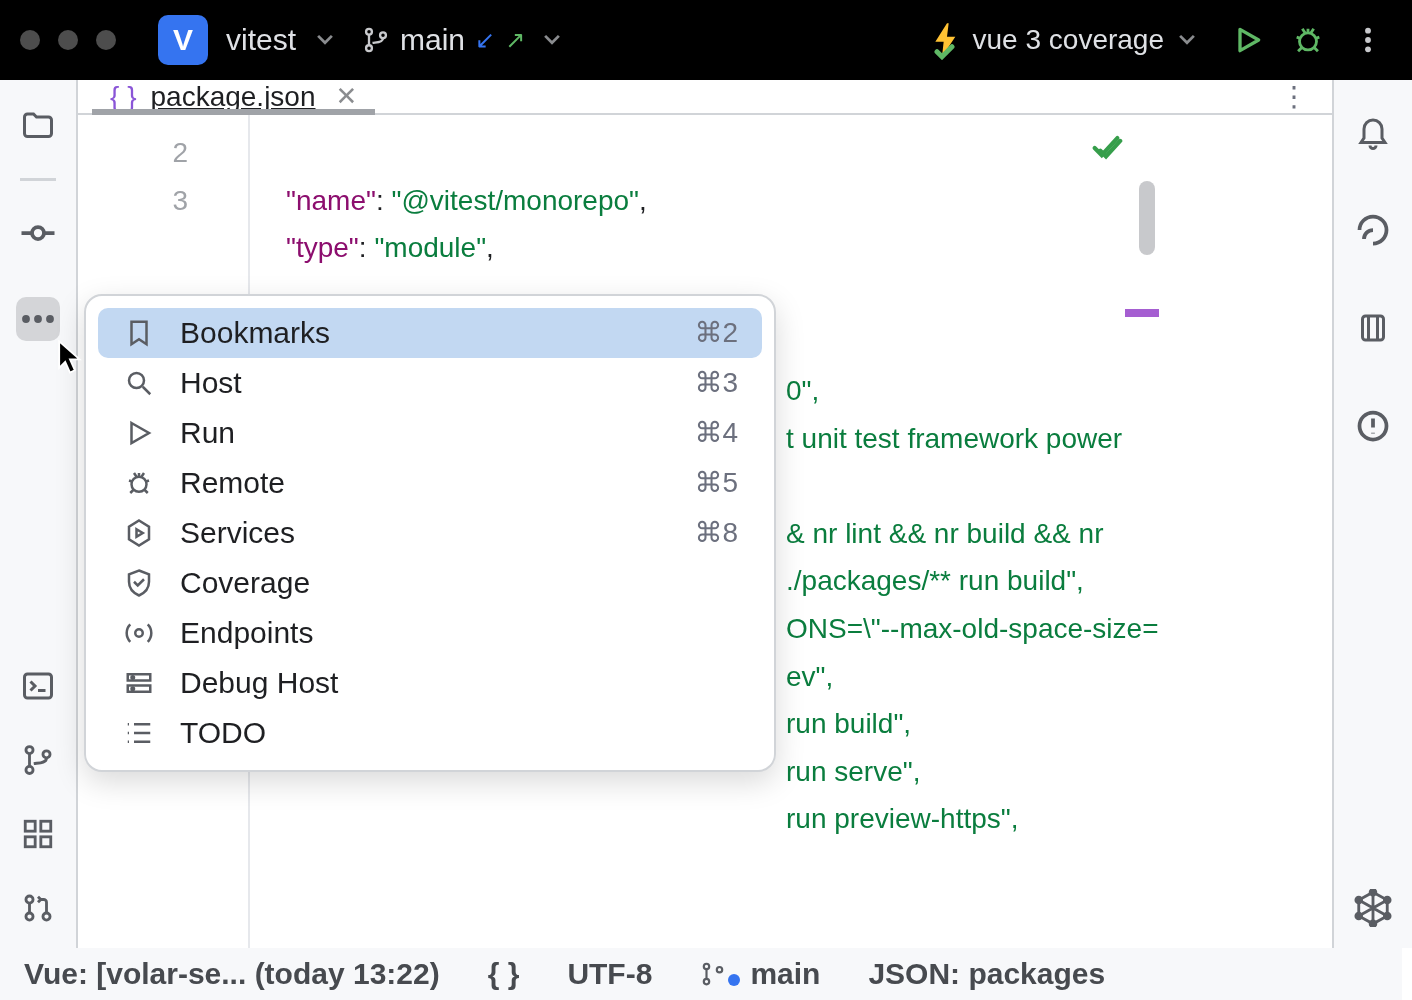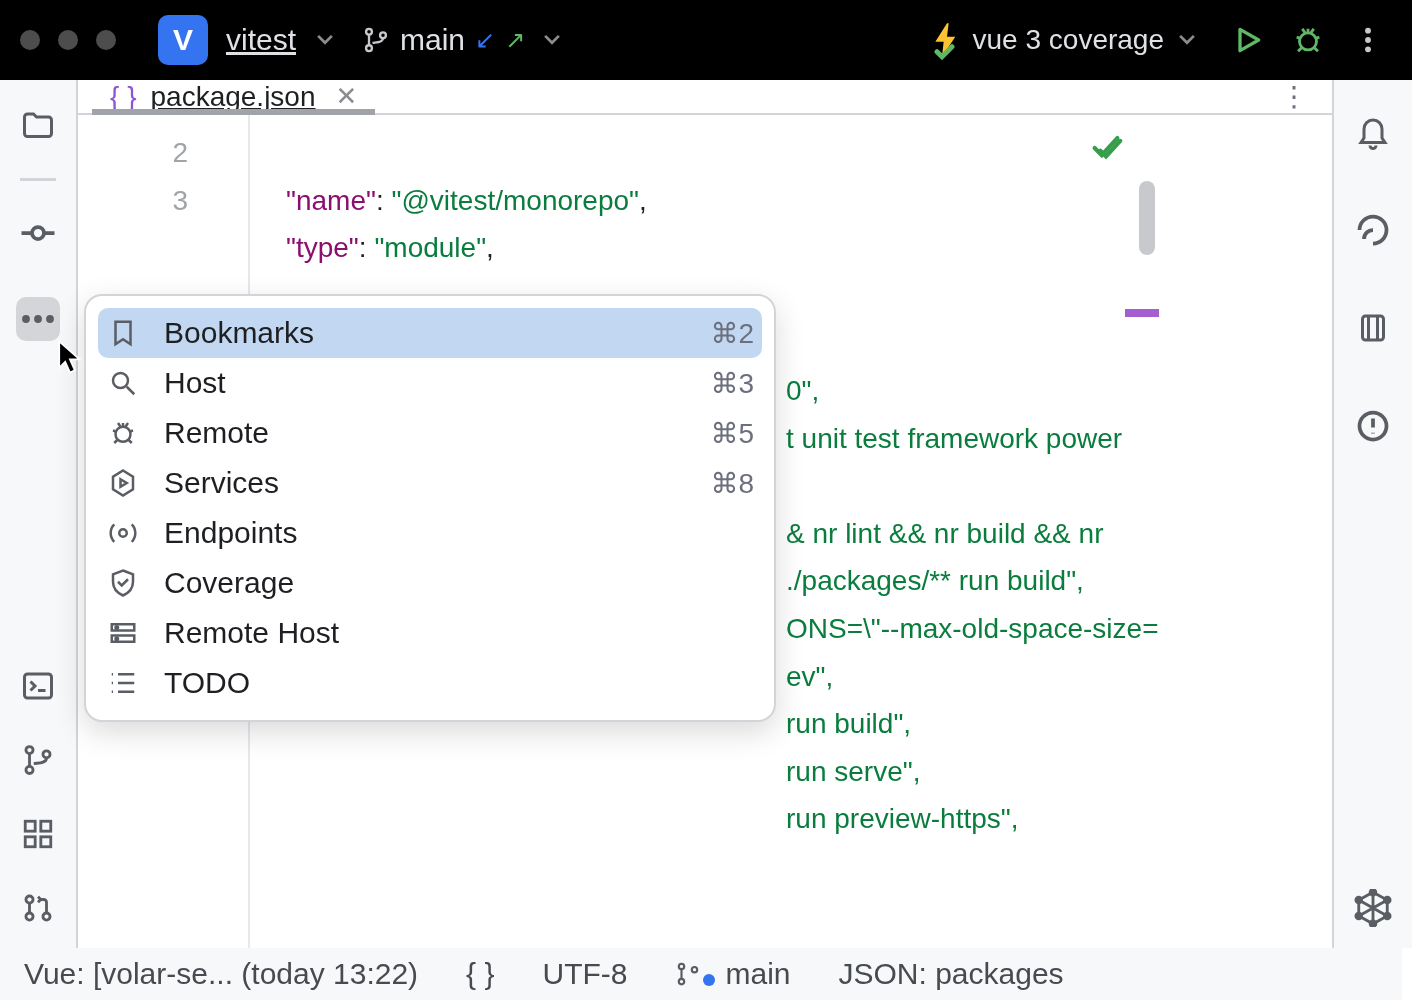--- a/index.html
+++ b/index.html
@@ -45,21 +45,20 @@
   font-size: 30px;
   font-weight: 700;
   display: flex;
   align-items: center;
   justify-content: center;
 }
 .project-name {
   color: #dfe1e5;
   font-size: 30px;
   margin-left: 6px;
-  text-decoration: underline;
 }
 .chevron {
   color: #8a8c8f;
   margin: 0 14px 0 6px;
 }
 .branch-block {
   display: flex;
   align-items: center;
   gap: 10px;
   color: #dfe1e5;
@@ -252,23 +251,23 @@
   width: 692px;
   background: #fff;
   border: 2px solid #d1d4d8;
   border-radius: 18px;
   padding: 12px;
   box-shadow: 0 10px 30px rgba(0,0,0,.15);
   z-index: 10;
 }
 .popup-item {
   display: flex;
-  align-items: center;
+  align-items: flex-start;
   gap: 24px;
-  padding: 8px 8px;
+  padding: 8px 24px;
   border-radius: 10px;
   font-size: 30px;
   color: #1e1f22;
 }
 .popup-item.selected {
   background: #c2d8f2;
 }
 .popup-icon {
   width: 34px;
   height: 34px;
@@ -299,20 +298,21 @@
   right: 10px;
   height: 52px;
   background: #f7f8fa;
   display: flex;
   align-items: center;
   font-size: 30px;
   color: #474a4f;
   gap: 48px;
   padding: 0 24px;
   white-space: nowrap;
+  font-weight: bold;
 }
 .statusbar .sb-item { display:flex; align-items:center; gap:10px; }
 </style>
 </head>
 <body>
 
 <div class="titlebar">
   <div class="traffic-lights">
     <div class="traffic-dot"></div>
     <div class="traffic-dot"></div>
@@ -522,65 +522,74 @@
           <circle cx="10" cy="10" r="6"></circle>
           <path d="M15 15l6 6"></path>
         </svg>
       </span>
     <span>Host</span>
     <span class="sc">⌘3</span>
     </div>
     <div class="popup-item">
       <span class="popup-icon">
         <svg width="30" height="30" viewBox="0 0 24 24" fill="none" stroke="#5a5d63" stroke-width="2">
+          <path d="M6 4l14 8-14 8z"></path>
+        </svg>
+      </span>
+    <span>Run</span>
+    <span class="sc">⌘4</span>
+    </div>
+    <div class="popup-item">
+      <span class="popup-icon">
+        <svg width="30" height="30" viewBox="0 0 24 24" fill="none" stroke="#5a5d63" stroke-width="2">
           <circle cx="12" cy="13" r="6"></circle>
           <path d="M12 4v3M4 10l3 1M20 10l-3 1M5 20l3-3M19 20l-3-3M8 4l2 3M16 4l-2 3"></path>
         </svg>
       </span>
     <span>Remote</span>
     <span class="sc">⌘5</span>
     </div>
     <div class="popup-item">
       <span class="popup-icon">
         <svg width="30" height="30" viewBox="0 0 24 24" fill="none" stroke="#5a5d63" stroke-width="2">
           <path d="M12 2l8 5v10l-8 5-8-5V7l8-5z"></path>
           <path d="M10 9l5 3-5 3z"></path>
         </svg>
       </span>
     <span>Services</span>
     <span class="sc">⌘8</span>
     </div>
     <div class="popup-item">
       <span class="popup-icon">
         <svg width="30" height="30" viewBox="0 0 24 24" fill="none" stroke="#5a5d63" stroke-width="2">
+          <path d="M12 2l8 3v6c0 5-3.5 9-8 11-4.5-2-8-6-8-11V5l8-3z"></path>
+          <path d="M8 11l3 3 5-5"></path>
+        </svg>
+      </span>
+    <span>Coverage</span>
+    </div>
+    <div class="popup-item">
+      <span class="popup-icon">
+        <svg width="30" height="30" viewBox="0 0 24 24" fill="none" stroke="#5a5d63" stroke-width="2">
           <circle cx="12" cy="12" r="3"></circle>
           <path d="M5 5a10 10 0 000 14M19 5a10 10 0 010 14"></path>
         </svg>
       </span>
     <span>Endpoints</span>
-    </div>
-    <div class="popup-item">
-      <span class="popup-icon">
-        <svg width="30" height="30" viewBox="0 0 24 24" fill="none" stroke="#5a5d63" stroke-width="2">
-          <path d="M12 2l8 3v6c0 5-3.5 9-8 11-4.5-2-8-6-8-11V5l8-3z"></path>
-          <path d="M8 11l3 3 5-5"></path>
-        </svg>
-      </span>
-    <span>Coverage</span>
     </div>
     <div class="popup-item">
       <span class="popup-icon">
         <svg width="30" height="30" viewBox="0 0 24 24" fill="none" stroke="#5a5d63" stroke-width="2">
           <rect x="3" y="5" width="18" height="5"></rect>
           <rect x="3" y="14" width="18" height="5"></rect>
           <circle cx="7" cy="7.5" r="1" fill="#5a5d63"></circle>
           <circle cx="7" cy="16.5" r="1" fill="#5a5d63"></circle>
         </svg>
       </span>
-    <span>Remote Host</span>
+    <span>Debug Host</span>
     </div>
     <div class="popup-item">
       <span class="popup-icon">
         <svg width="30" height="30" viewBox="0 0 24 24" fill="none" stroke="#5a5d63" stroke-width="2">
           <path d="M8 5h13M8 12h13M8 19h13M3 5h1M3 12h1M3 19h1"></path>
         </svg>
       </span>
     <span>TODO</span>
     </div>
   </div>

